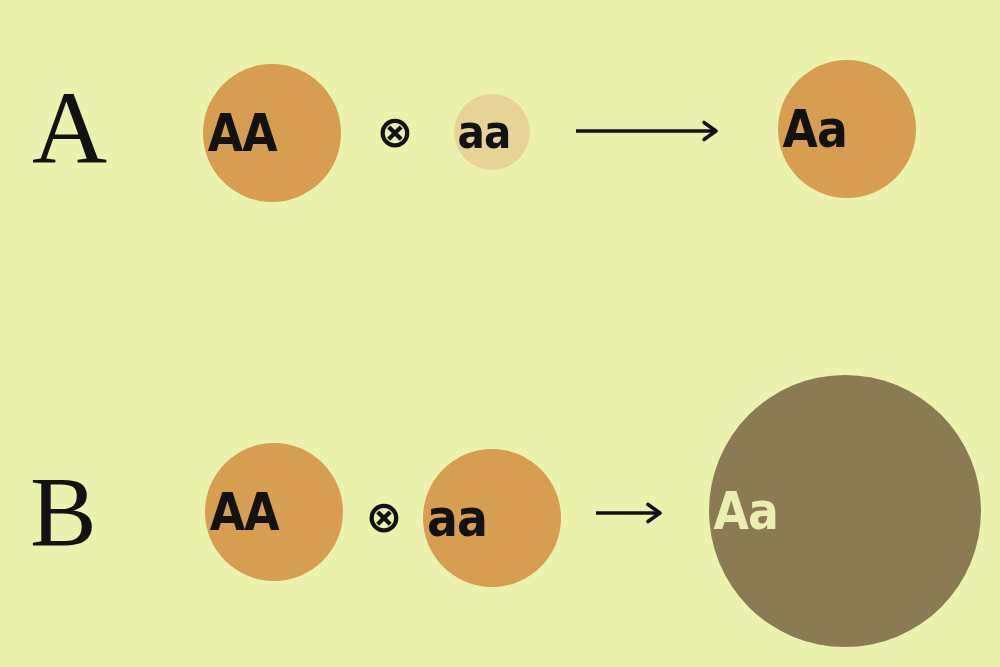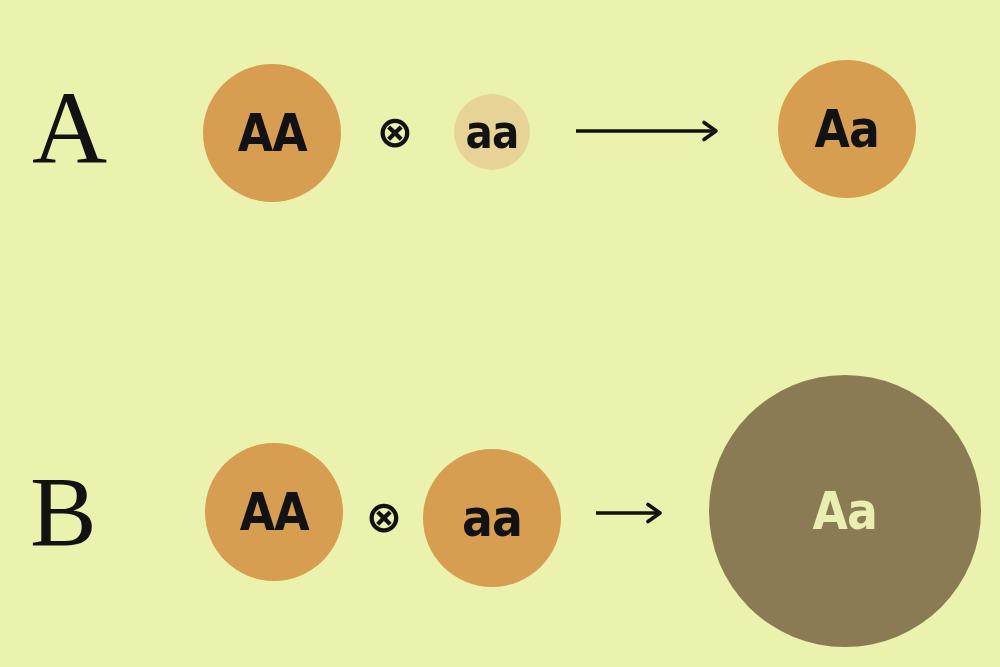--- a/index.html
+++ b/index.html
@@ -27,21 +27,21 @@
     line-height: 1;
   }
   .label-a { left: 32px; top: 76px;  font-size: 104px; }
   .label-b { left: 30px; top: 462px; font-size: 100px; }
 
   .circle {
     position: absolute;
     border-radius: 50%;
     display: flex;
     align-items: center;
-    justify-content: center;
+    justify-content: flex-start;
     color: var(--ink);
     font-weight: 700;
     font-size: 52px;
   }
   .genotype { display: inline-block; transform: scaleX(0.88); letter-spacing: -1px; line-height: 1; }
 
   .c-a-p1  { left: 203px; top: 64px;  width: 138px; height: 138px; background: var(--orange); }
   .c-a-p2  { left: 454px; top: 94px;  width: 76px;  height: 76px;  background: var(--tan); font-size: 46px; }
   .c-a-off { left: 778px; top: 60px;  width: 138px; height: 138px; background: var(--orange); }
 

